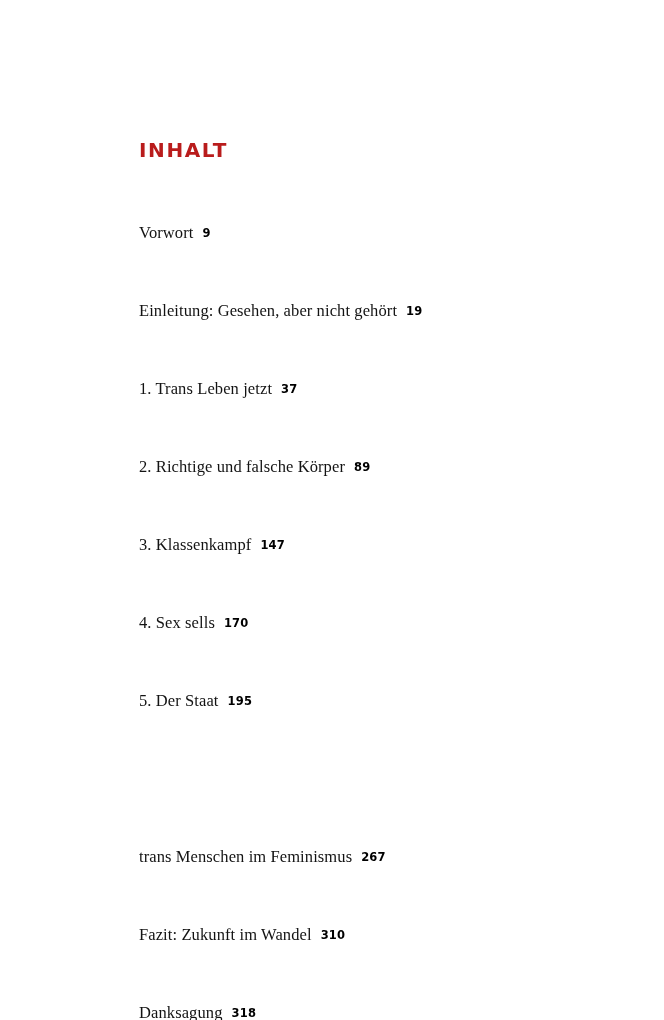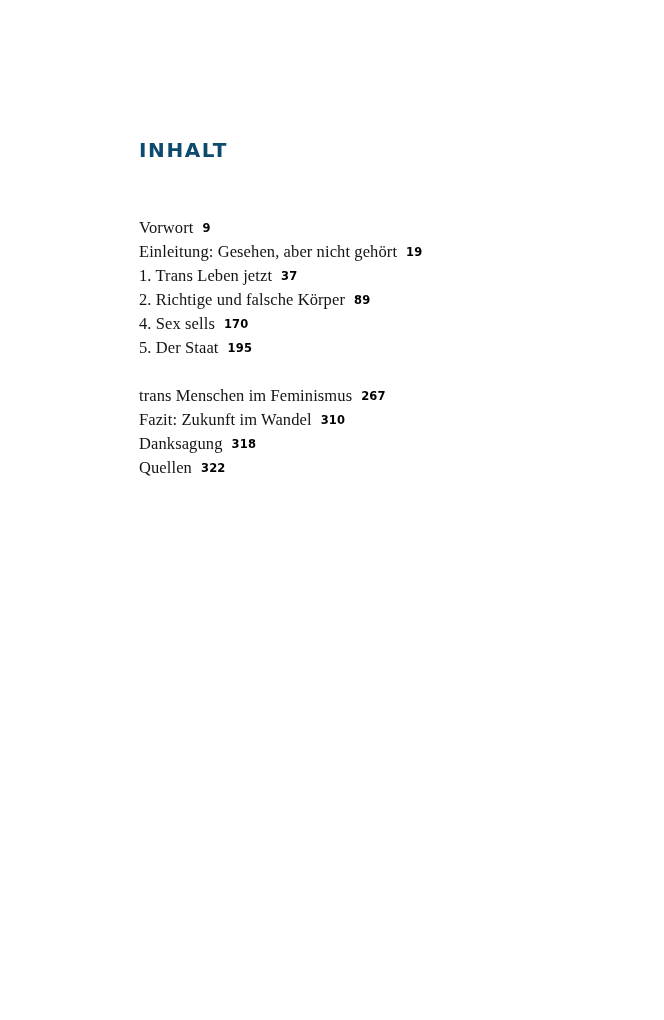--- a/index.html
+++ b/index.html
@@ -27,35 +27,36 @@
     position: absolute;
     left: 139px;
     top: 140px;
     width: 450px;
   }
   .toc-title {
     font-family: "DejaVu Sans", sans-serif;
     font-weight: bold;
     font-size: 20px;
     letter-spacing: 1.6px;
-    color: #0c4a6e;
+    color: #b91c1c;
     margin: 0 0 56px 0;
     line-height: 1;
   }
   .toc-list {
     list-style: none;
     margin: 0;
     padding: 0;
   }
   .toc-entry {
     font-family: "Liberation Serif", serif;
     font-size: 16.5px;
-    line-height: 23px;
+    line-height: 33px;
     color: #131313;
     white-space: nowrap;
+    margin-top: 44px;
   }
   .toc-entry .label {
     letter-spacing: 0.1px;
   }
   .toc-entry .page-num {
     font-family: "DejaVu Sans", sans-serif;
     font-weight: bold;
     font-size: 11.5px;
     color: #000000;
     padding-left: 9px;
@@ -79,20 +80,23 @@
       <li class="toc-entry">
         <span class="label">Einleitung: Gesehen, aber nicht gehört</span><span class="page-num">19</span>
       </li>
       <li class="toc-entry">
         <span class="label">1. Trans Leben jetzt</span><span class="page-num">37</span>
       </li>
       <li class="toc-entry">
         <span class="label">2. Richtige und falsche Körper</span><span class="page-num">89</span>
       </li>
       <li class="toc-entry">
+        <span class="label">3. Klassenkampf</span><span class="page-num">147</span>
+      </li>
+      <li class="toc-entry">
         <span class="label">4. Sex sells</span><span class="page-num">170</span>
       </li>
       <li class="toc-entry">
         <span class="label">5. Der Staat</span><span class="page-num">195</span>
       </li>
       <li class="toc-entry">
         <span class="page-num"></span>
       </li>
       <li class="toc-entry continuation">
         <span class="label">trans Menschen im Feminismus</span><span class="page-num">267</span>

